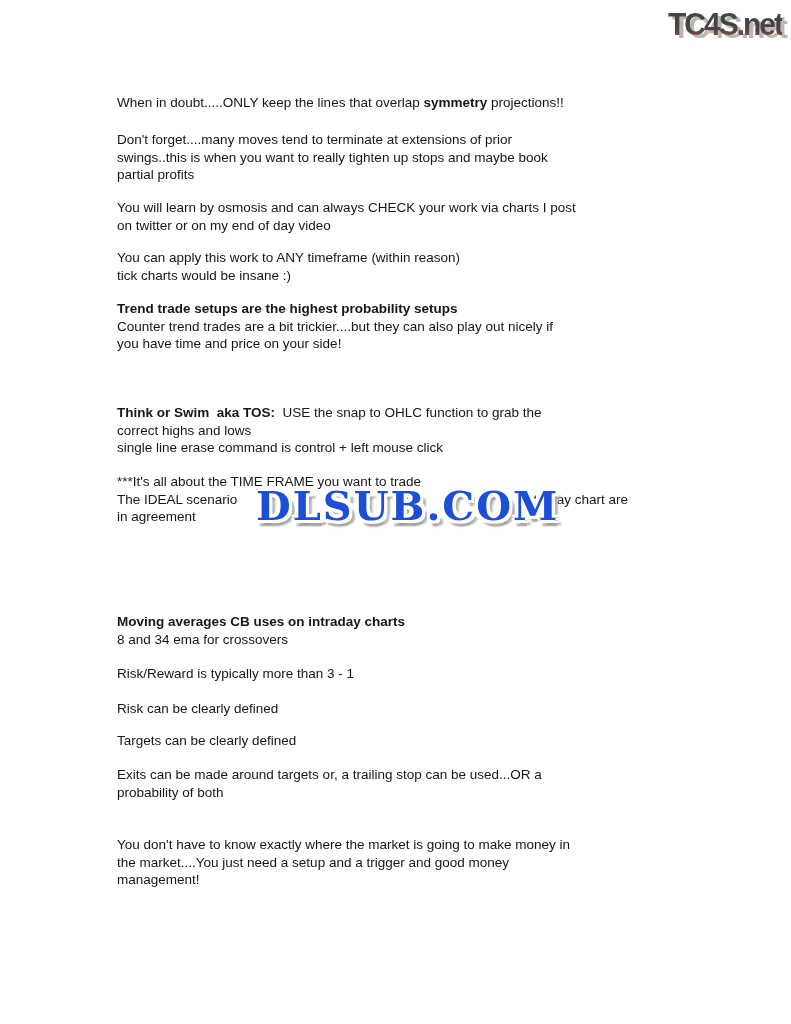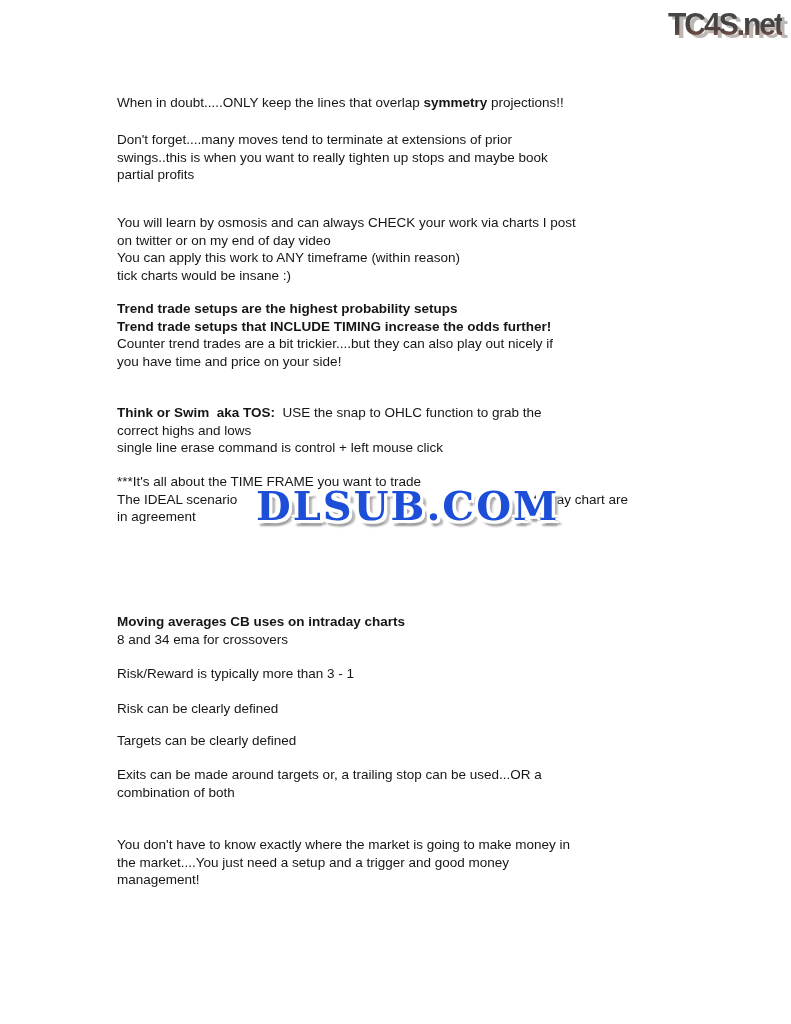--- a/index.html
+++ b/index.html
@@ -27,21 +27,21 @@
 
   
   .doc-body{position:absolute;left:0;top:0;width:791px;height:1024px;}
   .para{
     position:absolute;left:117px;width:600px;
     font-size:13.5px;line-height:17.5px;color:#161616;
   }
   .line{white-space:pre;}
   .line .b{font-weight:bold;}
   .gap{display:inline-block;width:285px;}
-  .p0{top:94px}.p1{top:131px}.p2{top:214px}.p3{top:249px}.p4{top:300px}
+  .p0{top:94px}.p1{top:131px}.p2{top:199px}.p3{top:249px}.p4{top:300px}
   .p5{top:404px}.p6{top:473px}.p7{top:561px}.p8{top:613px}.p9{top:665px}
   .p10{top:700px}.p11{top:732px}.p12{top:766px}.p13{top:836px}
 
   
   .watermark{
     position:absolute;left:256px;top:483px;
     font-family:"DejaVu Serif",serif;font-weight:bold;
     font-size:40px;line-height:46px;letter-spacing:2px;white-space:nowrap;
     color:#1d4ed8;
     text-shadow:
@@ -84,21 +84,20 @@
       <div class="para p2">
         <div class="line"><span>You will learn by osmosis and can always CHECK your work via charts I post</span></div>
         <div class="line"><span>on twitter or on my end of day video</span></div>
       </div>
       <div class="para p3">
         <div class="line"><span>You can apply this work to ANY timeframe (within reason)</span></div>
         <div class="line"><span>tick charts would be insane :)</span></div>
       </div>
       <div class="para p4">
         <div class="line"><span class="b">Trend trade setups are the highest probability setups</span></div>
-        <div class="line"><span class="b">Trend trade setups that INCLUDE TIMING increase the odds further!</span></div>
         <div class="line"><span>Counter trend trades are a bit trickier....but they can also play out nicely if</span></div>
         <div class="line"><span>you have time and price on your side!</span></div>
       </div>
       <div class="para p6">
         <div class="line"><span>***It's all about the TIME FRAME you want to trade</span></div>
         <div class="line"><span>The IDEAL scenario </span><span class="gap"></span><span>ntraday chart are</span></div>
         <div class="line"><span>in agreement</span></div>
       </div>
       <div class="para p5">
         <div class="line"><span class="b">Think or Swim  aka TOS:</span><span>  USE the snap to OHLC function to grab the</span></div>
@@ -113,21 +112,21 @@
         <div class="line"><span>Risk/Reward is typically more than 3 - 1</span></div>
       </div>
       <div class="para p10">
         <div class="line"><span>Risk can be clearly defined</span></div>
       </div>
       <div class="para p11">
         <div class="line"><span>Targets can be clearly defined</span></div>
       </div>
       <div class="para p12">
         <div class="line"><span>Exits can be made around targets or, a trailing stop can be used...OR a</span></div>
-        <div class="line"><span>combination of both</span></div>
+        <div class="line"><span>probability of both</span></div>
       </div>
       <div class="para p13">
         <div class="line"><span>You don't have to know exactly where the market is going to make money in</span></div>
         <div class="line"><span>the market....You just need a setup and a trigger and good money</span></div>
         <div class="line"><span>management!</span></div>
       </div>
     </div>
 
   <div class="watermark">DLSUB.COM</div>
 

